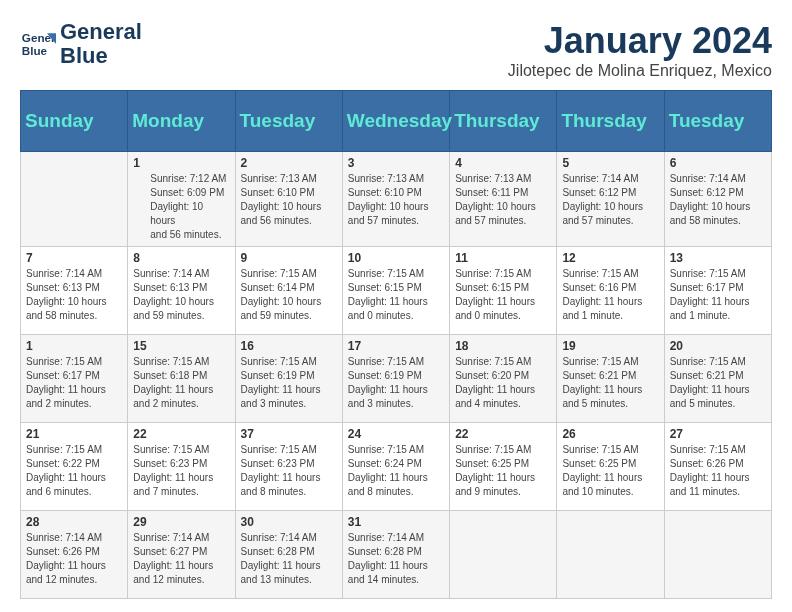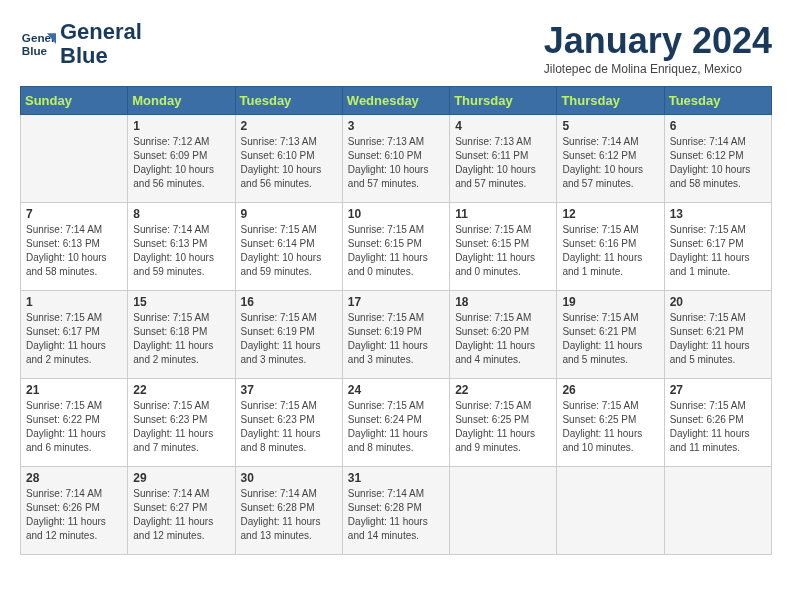--- a/index.html
+++ b/index.html
@@ -25,42 +25,42 @@
       font-weight: bold;
       color: #1a3a5c;
       line-height: 1.1;
     }
     .logo-icon {
       width: 36px;
       height: 36px;
       margin-right: 4px;
     }
     .title-area {
-      text-align: left;
+      text-align: right;
     }
     .month-title {
       font-size: 36px;
       color: #1a3a5c;
       font-weight: bold;
     }
     .location-title {
-      font-size: 12px;
+      font-size: 16px;
       color: #444;
     }
     table {
       width: 100%;
       border-collapse: collapse;
       table-layout: fixed;
     }
     thead tr th {
       background-color: #3a6ea5;
-      color: #bef264;
-      font-size: 13px;
+      color: #5eead4;
+      font-size: 19px;
       font-weight: bold;
-      padding: 6px 4px;
+      padding: 19px 4px;
       text-align: left;
       border: 1px solid #2a5a8a;
     }
     tbody tr td {
       border: 1px solid #ccc;
       vertical-align: top;
       padding: 4px 5px;
       font-size: 10.5px;
       color: #333;
       height: 88px;
@@ -120,21 +120,21 @@
         <th>Thursday</th>
         <th>Thursday</th>
         <th>Tuesday</th>
       </tr>
   </thead>
   <tbody id="calendar-body">
   <tr>
         <td class="empty-cell"></td>
         <td>
           <span class="day-num">1</span>
-          <div class="cell-content" style="white-space: pre-line;">Sunrise: 7:12 AM
+          <div class="cell-content" style="white-space: pre-line; margin-left: 17px;">Sunrise: 7:12 AM
 Sunset: 6:09 PM
 Daylight: 10 hours
 and 56 minutes.</div>
         </td>
         <td>
           <span class="day-num">2</span>
           <div class="cell-content" style="white-space: pre-line;">Sunrise: 7:13 AM
 Sunset: 6:10 PM
 Daylight: 10 hours
 and 56 minutes.</div>

